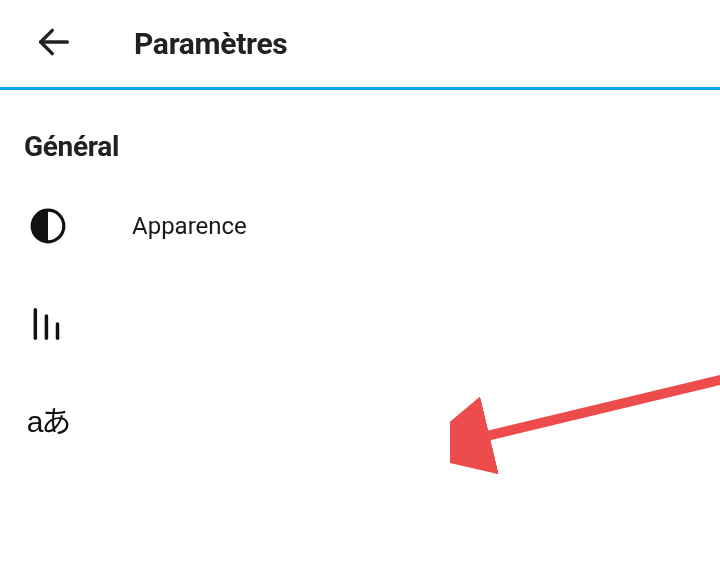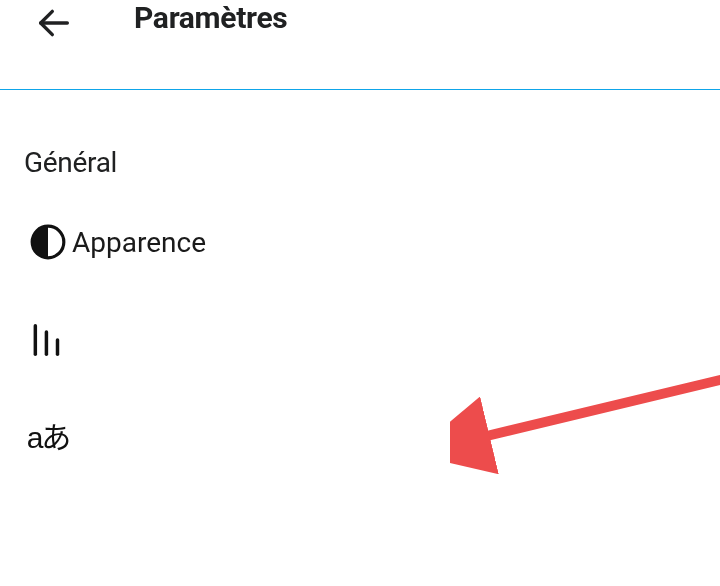--- a/index.html
+++ b/index.html
@@ -6,23 +6,24 @@
     html, body {
       width: 720px;
       height: 586px;
       font-family: -apple-system, BlinkMacSystemFont, "Segoe UI", Roboto, Helvetica, Arial, sans-serif;
       background: #ffffff;
       color: #202122;
       overflow: hidden;
     }
     .header {
       display: flex;
+      align-items: center;
       height: 90px;
       padding: 0 20px 0 30px;
-      border-bottom: 1px solid #0ea5e9;
+      border-bottom: 3px solid #0ea5e9;
     }
     .back-btn {
       width: 48px;
       height: 48px;
       display: flex;
       align-items: center;
       justify-content: center;
       background: none;
       border: none;
       cursor: pointer;
@@ -31,41 +32,41 @@
     .header-title {
       font-size: 30px;
       font-weight: 700;
       letter-spacing: -0.3px;
     }
     .section {
       padding-top: 40px;
     }
     .section-title {
       font-size: 28px;
-      font-weight: 400;
+      font-weight: 700;
       padding: 0 24px 14px 24px;
       letter-spacing: -0.3px;
-      margin-top: 16px;
     }
     .item {
       display: flex;
       align-items: center;
       height: 98px;
       padding-left: 24px;
       cursor: pointer;
     }
     .item .icon-holder {
       width: 48px;
       display: flex;
       justify-content: center;
       align-items: center;
     }
     .item-label {
-      font-size: 28px;
+      font-size: 24px;
       font-weight: 400;
+      margin-left: 60px;
       color: #1a1a1a;
     }
     .translation-glyph {
       font-family: "Segoe UI", "Helvetica Neue", Arial, "Noto Sans CJK JP", "Hiragino Sans", sans-serif;
       font-size: 30px;
       font-weight: 400;
       letter-spacing: -2px;
       line-height: 1;
       color: #111;
     }

